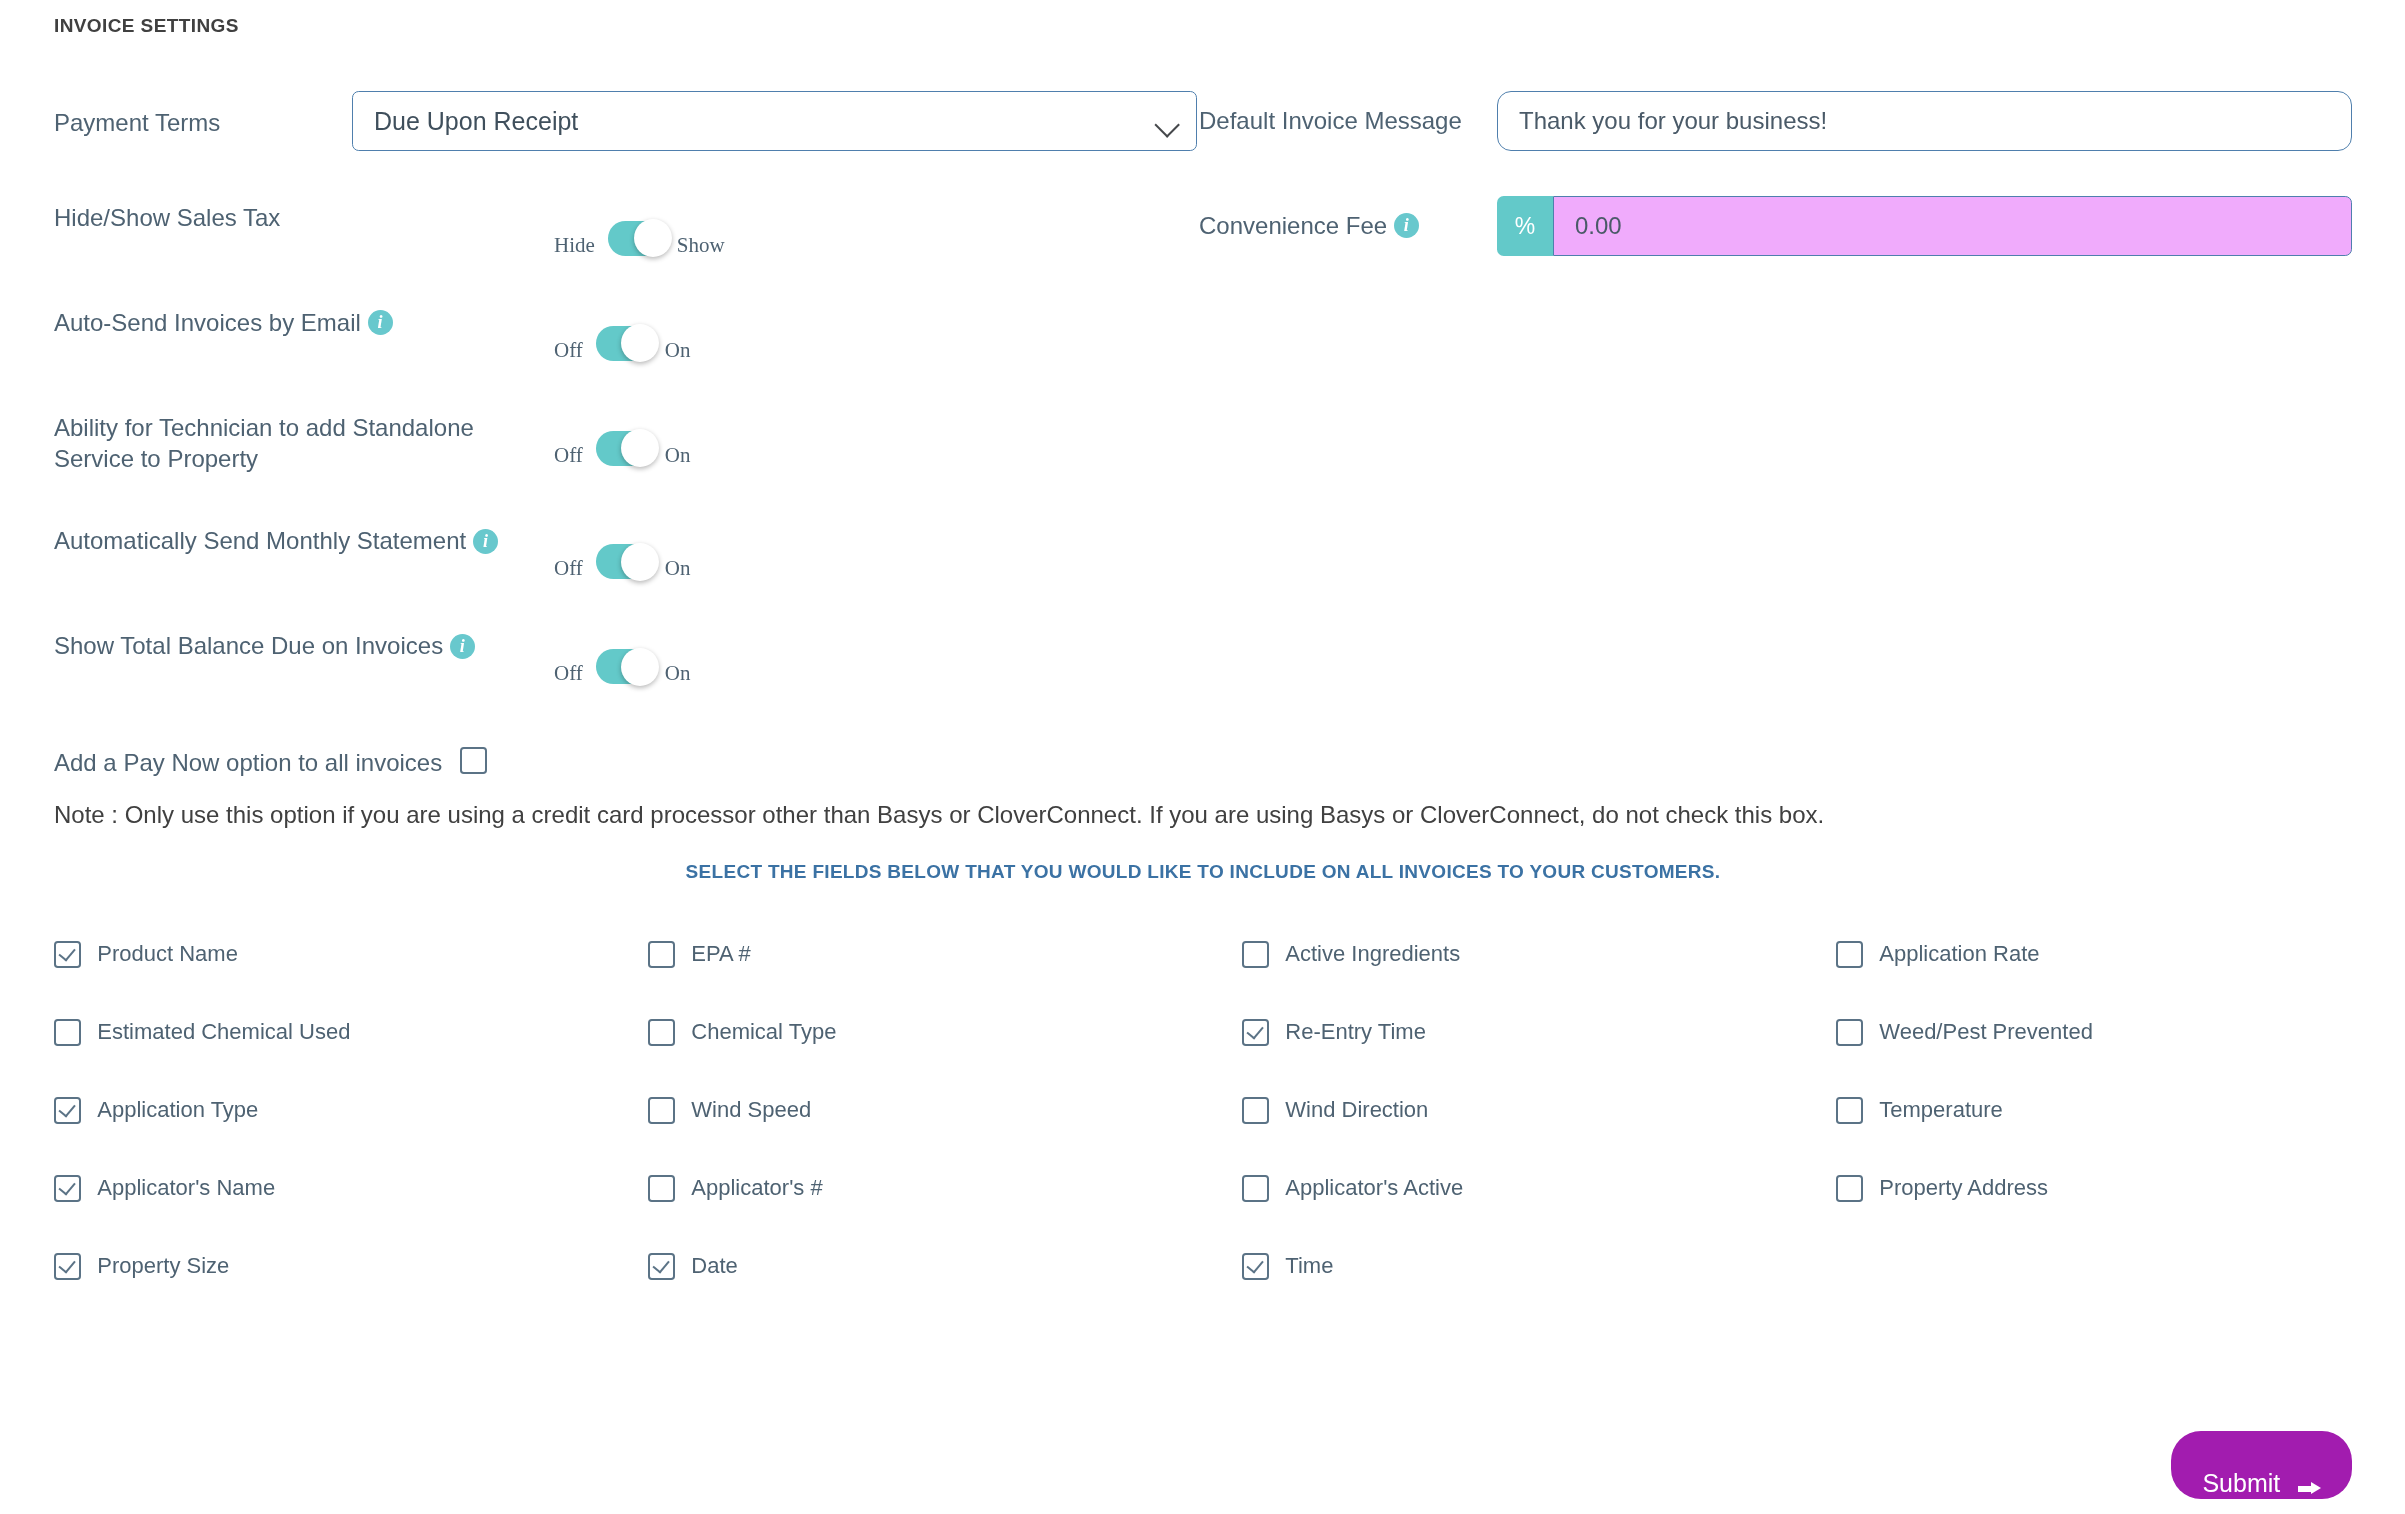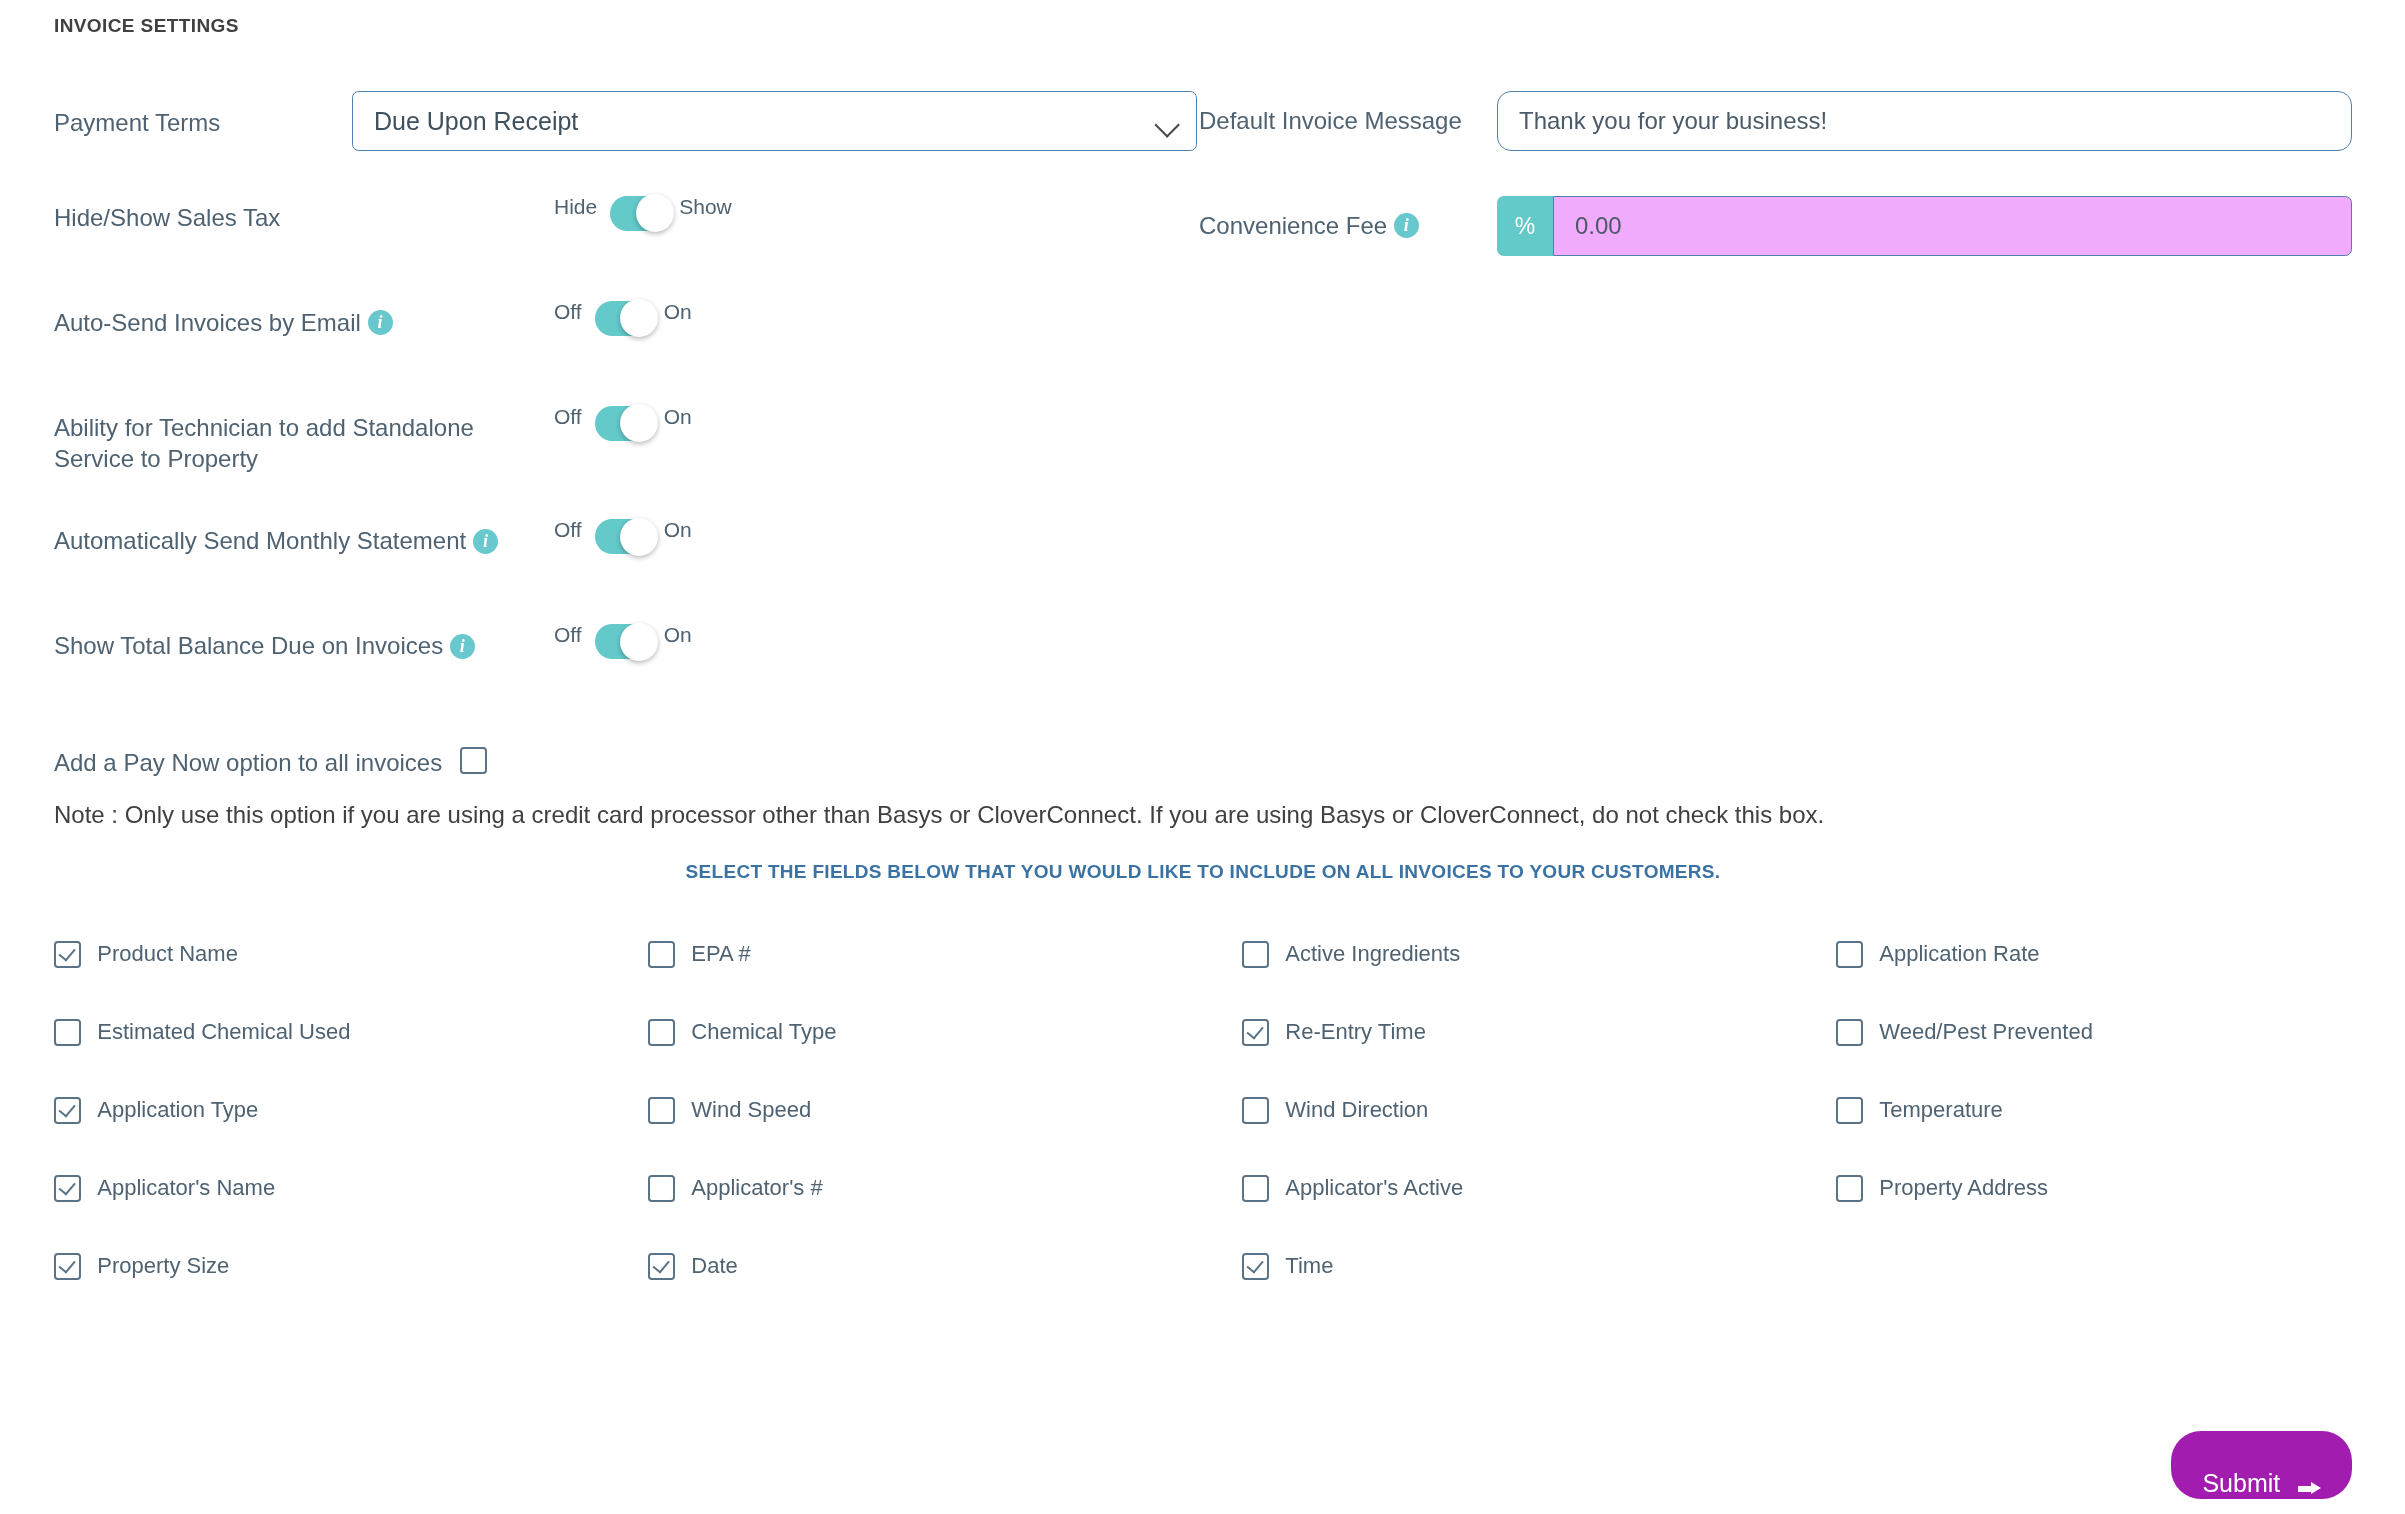--- a/index.html
+++ b/index.html
@@ -95,23 +95,24 @@
     color: #4a5a68;
     padding: 0 21px;
     line-height: 58px;
     white-space: nowrap;
     overflow: hidden;
   }
 
   
   .toggle-group {
     display: flex;
-    align-items: flex-start;
+    align-items: flex-end;
     gap: 13px;
     height: 60px;
+    font-family: Liberation Serif, serif;
   }
   .toggle-side {
     font-size: 21px;
     color: #4e6272;
     line-height: 1;
   }
   .toggle {
     position: relative;
     width: 56px;
     height: 35px;

